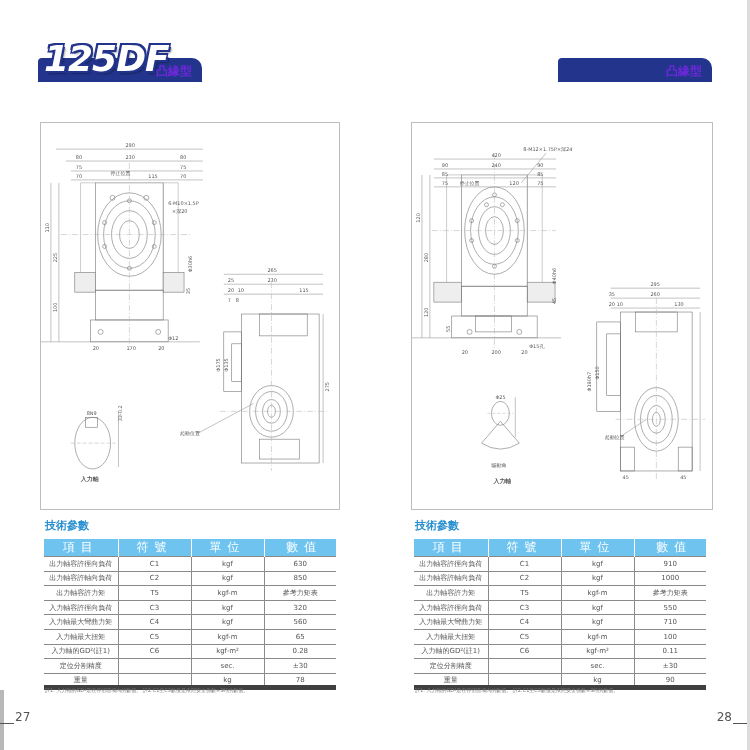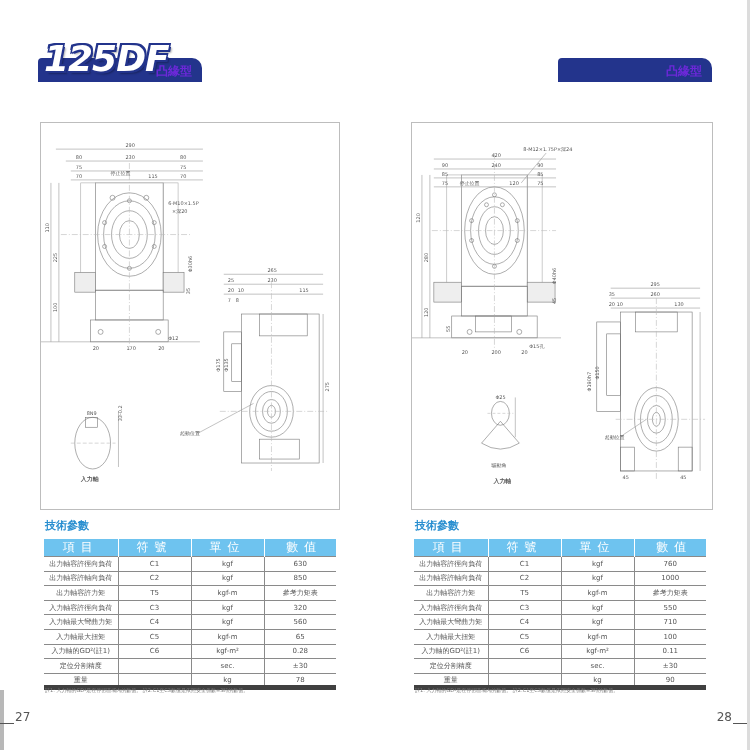--- a/index.html
+++ b/index.html
@@ -387,21 +387,21 @@
         <th class="col-sym">符號</th>
         <th class="col-unit">單位</th>
         <th class="col-val">數值</th>
       </tr>
     </thead>
     <tbody>
       <tr>
           <td>出力軸容許徑向負荷</td>
           <td>C1</td>
           <td>kgf</td>
-          <td>760</td>
+          <td>910</td>
         </tr>
       <tr>
           <td>出力軸容許軸向負荷</td>
           <td>C2</td>
           <td>kgf</td>
           <td>1000</td>
         </tr>
       <tr>
           <td>出力軸容許力矩</td>
           <td>T5</td>

